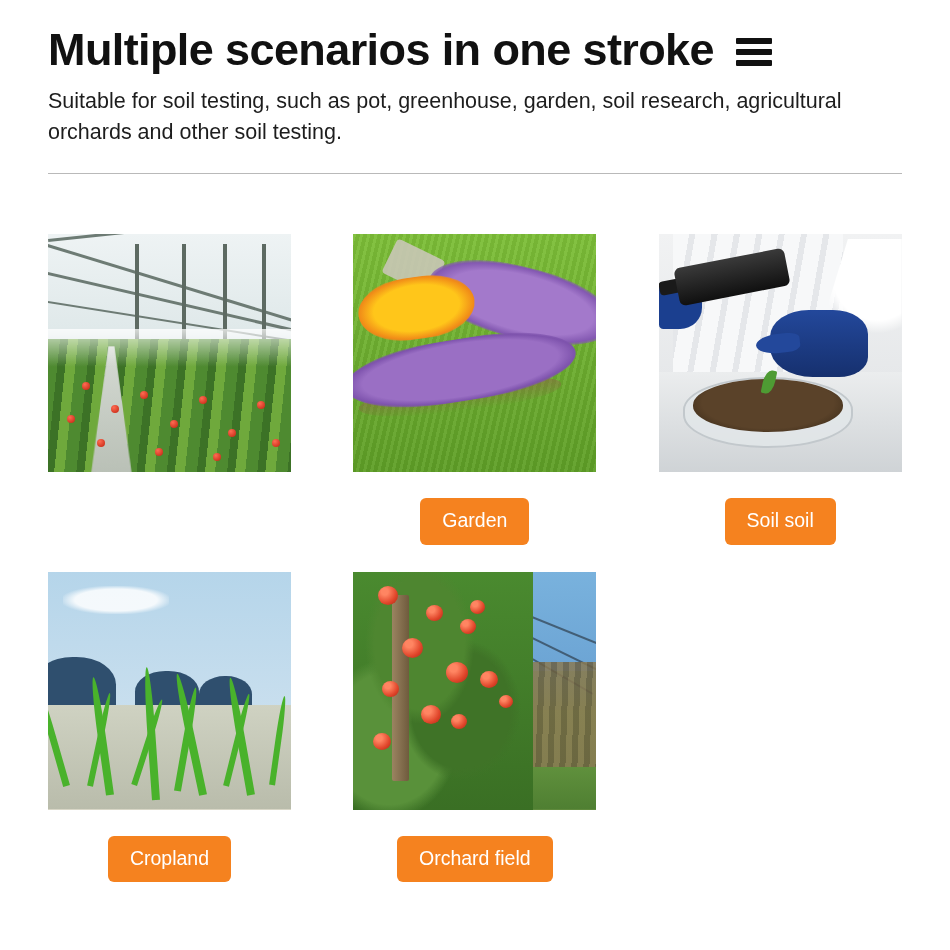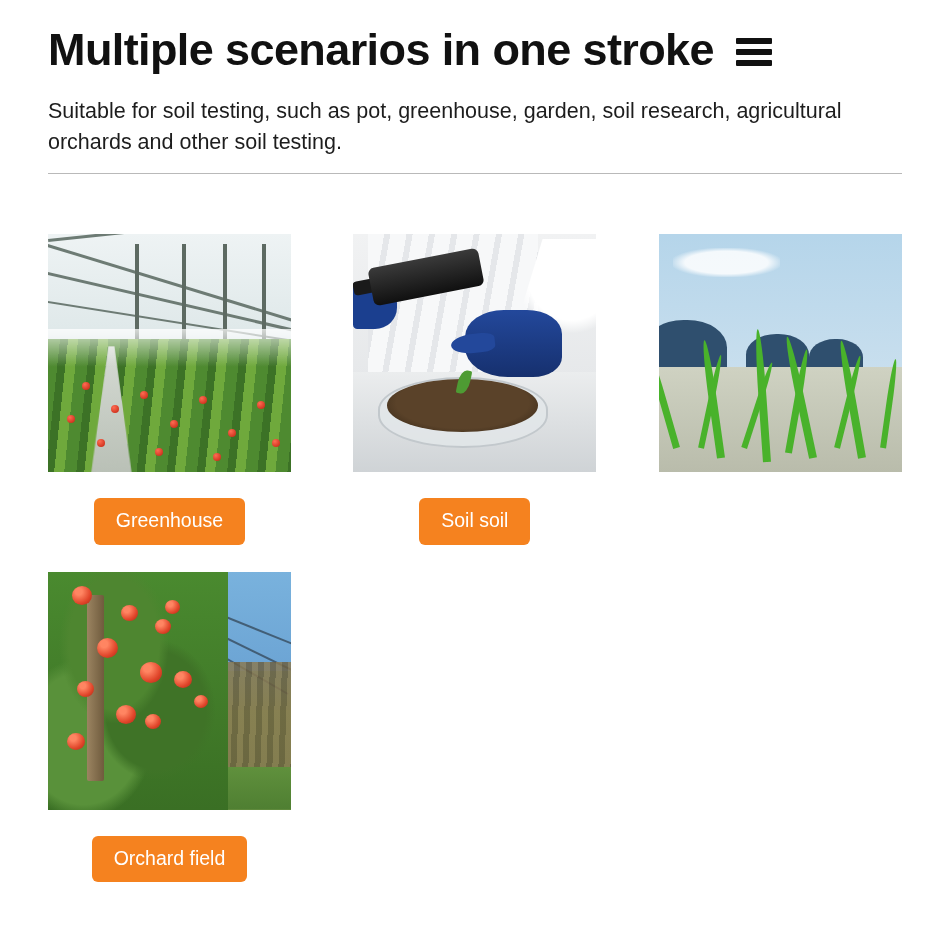--- a/index.html
+++ b/index.html
@@ -54,21 +54,21 @@
   }
   .hamburger-icon .bar {
     display: block;
     width: 36px;
     height: 6px;
     background: #111111;
     border-radius: 1px;
   }
 
   .subtitle {
-    margin-top: 23px;
+    margin-top: 13px;
     font-size: 21.5px;
     line-height: 1.42;
     color: #1d1d1d;
     max-width: 820px;
   }
 
   .divider {
     position: absolute;
     left: 48px;
     top: 173px;
@@ -310,23 +310,33 @@
         <span class="berry" style="left:50%;top:78%"></span>
         <span class="berry" style="left:62%;top:68%"></span>
         <span class="berry" style="left:74%;top:82%"></span>
         <span class="berry" style="left:86%;top:70%"></span>
         <span class="berry" style="left:20%;top:86%"></span>
         <span class="berry" style="left:44%;top:90%"></span>
         <span class="berry" style="left:68%;top:92%"></span>
         <span class="berry" style="left:8%;top:76%"></span>
         <span class="berry" style="left:92%;top:86%"></span>
       </div>
-      <button class="card-label">Greenhouse</button>
-    </div>
-
+    </div>
+
+    <div class="card">
+      <div class="card-photo garden">
+        <span class="layer lawn"></span>
+        <span class="layer path"></span>
+        <span class="layer soil"></span>
+        <span class="layer purple2"></span>
+        <span class="layer yellow"></span>
+        <span class="layer purple1"></span>
+      </div>
+      <button class="card-label">Garden</button>
+    </div>
 
     <div class="card">
       <div class="card-photo soilstudy">
         <span class="layer coat"></span>
         <span class="layer light"></span>
         <span class="layer bench"></span>
         <span class="layer glove1"></span>
         <span class="layer handle"></span>
         <span class="layer lens"></span>
         <span class="layer glove2"></span>
@@ -350,20 +360,21 @@
         <span class="blade" style="left:16%;top:50%;width:6px;height:40%;transform:rotate(12deg)"></span>
         <span class="blade" style="left:24%;top:44%;width:8px;height:50%;transform:rotate(-8deg)"></span>
         <span class="blade" style="left:34%;top:52%;width:6px;height:38%;transform:rotate(18deg)"></span>
         <span class="blade" style="left:43%;top:40%;width:8px;height:56%;transform:rotate(-4deg)"></span>
         <span class="blade" style="left:52%;top:48%;width:7px;height:44%;transform:rotate(10deg)"></span>
         <span class="blade" style="left:62%;top:42%;width:8px;height:52%;transform:rotate(-12deg)"></span>
         <span class="blade" style="left:72%;top:50%;width:6px;height:40%;transform:rotate(14deg)"></span>
         <span class="blade" style="left:82%;top:44%;width:8px;height:50%;transform:rotate(-10deg)"></span>
         <span class="blade" style="left:91%;top:52%;width:6px;height:38%;transform:rotate(8deg)"></span>
       </div>
+      <button class="card-label">Cropland</button>
     </div>
 
     <div class="card">
       <div class="card-photo orchard">
         <span class="layer sky"></span>
         <span class="wire" style="left:52%;top:10%;width:140px;transform:rotate(22deg)"></span>
         <span class="wire" style="left:54%;top:18%;width:130px;transform:rotate(26deg)"></span>
         <span class="wire" style="left:56%;top:26%;width:120px;transform:rotate(30deg)"></span>
         <span class="layer grass"></span>
         <span class="layer rowback"></span>

